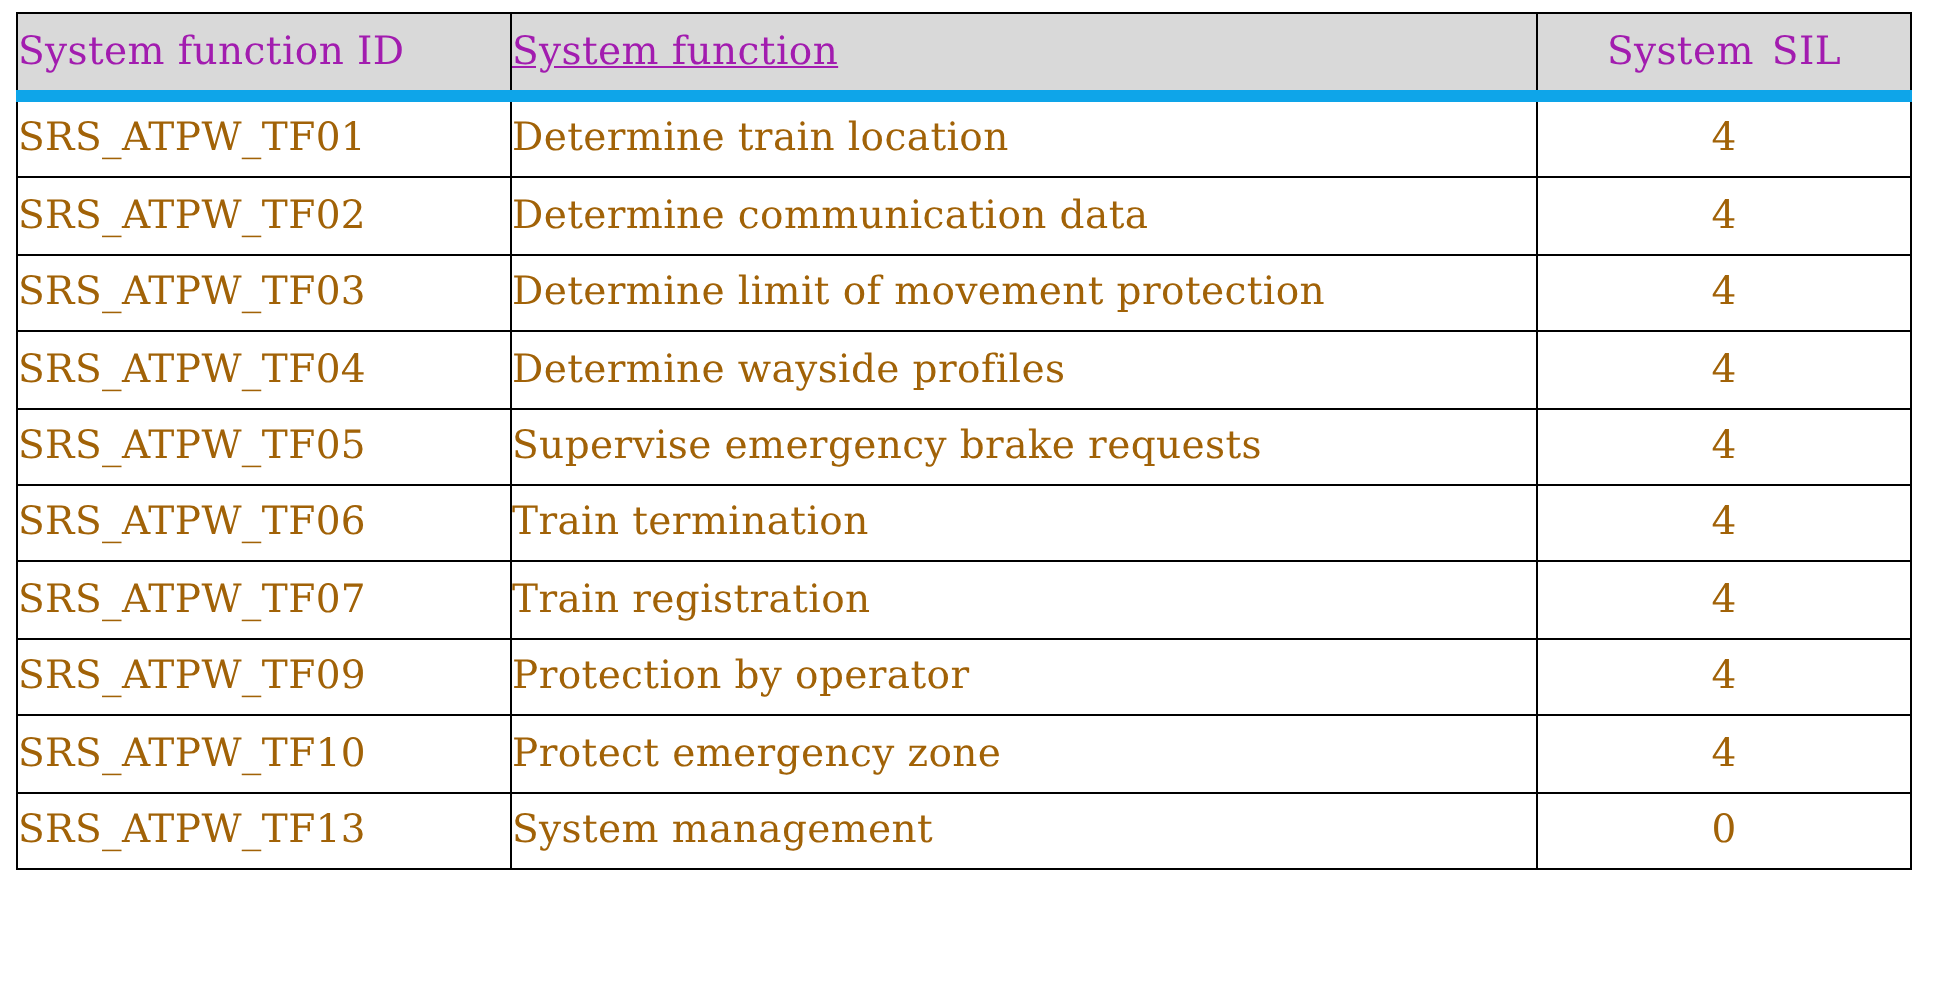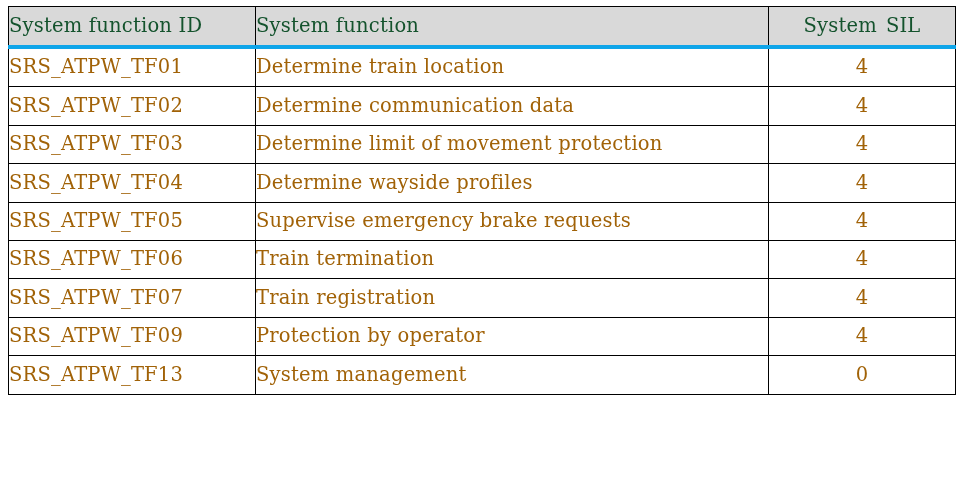--- a/index.html
+++ b/index.html
@@ -42,34 +42,34 @@
     font-weight: normal;
     font-size: 19.5px;
     line-height: 1.15;
     color: #a16207;
     letter-spacing: 0.2px;
     white-space: nowrap;
     overflow: hidden;
   }
   table.sf-table thead th {
     background: #d9d9d9;
-    color: #14532d;
-    border-bottom: 4px solid #0ea5e9;
+    color: #a21caf;
+    border-bottom: 6px solid #0ea5e9;
     height: 38px;
   }
   .cell-id,
   .cell-func {
     text-align: left;
     padding-left: 11px;
   }
   .cell-sil {
     text-align: center;
   }
   thead .cell-id   { padding-left: 11px; }
-  thead .cell-func { padding-left: 11px; }
+  thead .cell-func { padding-left: 11px; text-decoration: underline; }
   thead .cell-sil  { text-align: center; }
   .sil-gap { display: inline-block; width: 9px; }
 </style>
 </head>
 <body>
 
 <div class="page">
   <table class="sf-table">
     <colgroup>
       <col class="c-id">
@@ -118,19 +118,24 @@
           <td class="cell-id">SRS_ATPW_TF07</td>
           <td class="cell-func">Train registration</td>
           <td class="cell-sil">4</td>
         </tr>
         <tr>
           <td class="cell-id">SRS_ATPW_TF09</td>
           <td class="cell-func">Protection by operator</td>
           <td class="cell-sil">4</td>
         </tr>
         <tr>
+          <td class="cell-id">SRS_ATPW_TF10</td>
+          <td class="cell-func">Protect emergency zone</td>
+          <td class="cell-sil">4</td>
+        </tr>
+        <tr>
           <td class="cell-id">SRS_ATPW_TF13</td>
           <td class="cell-func">System management</td>
           <td class="cell-sil">0</td>
         </tr>
       </tbody>
   </table>
 </div>
 
 </body></html>

